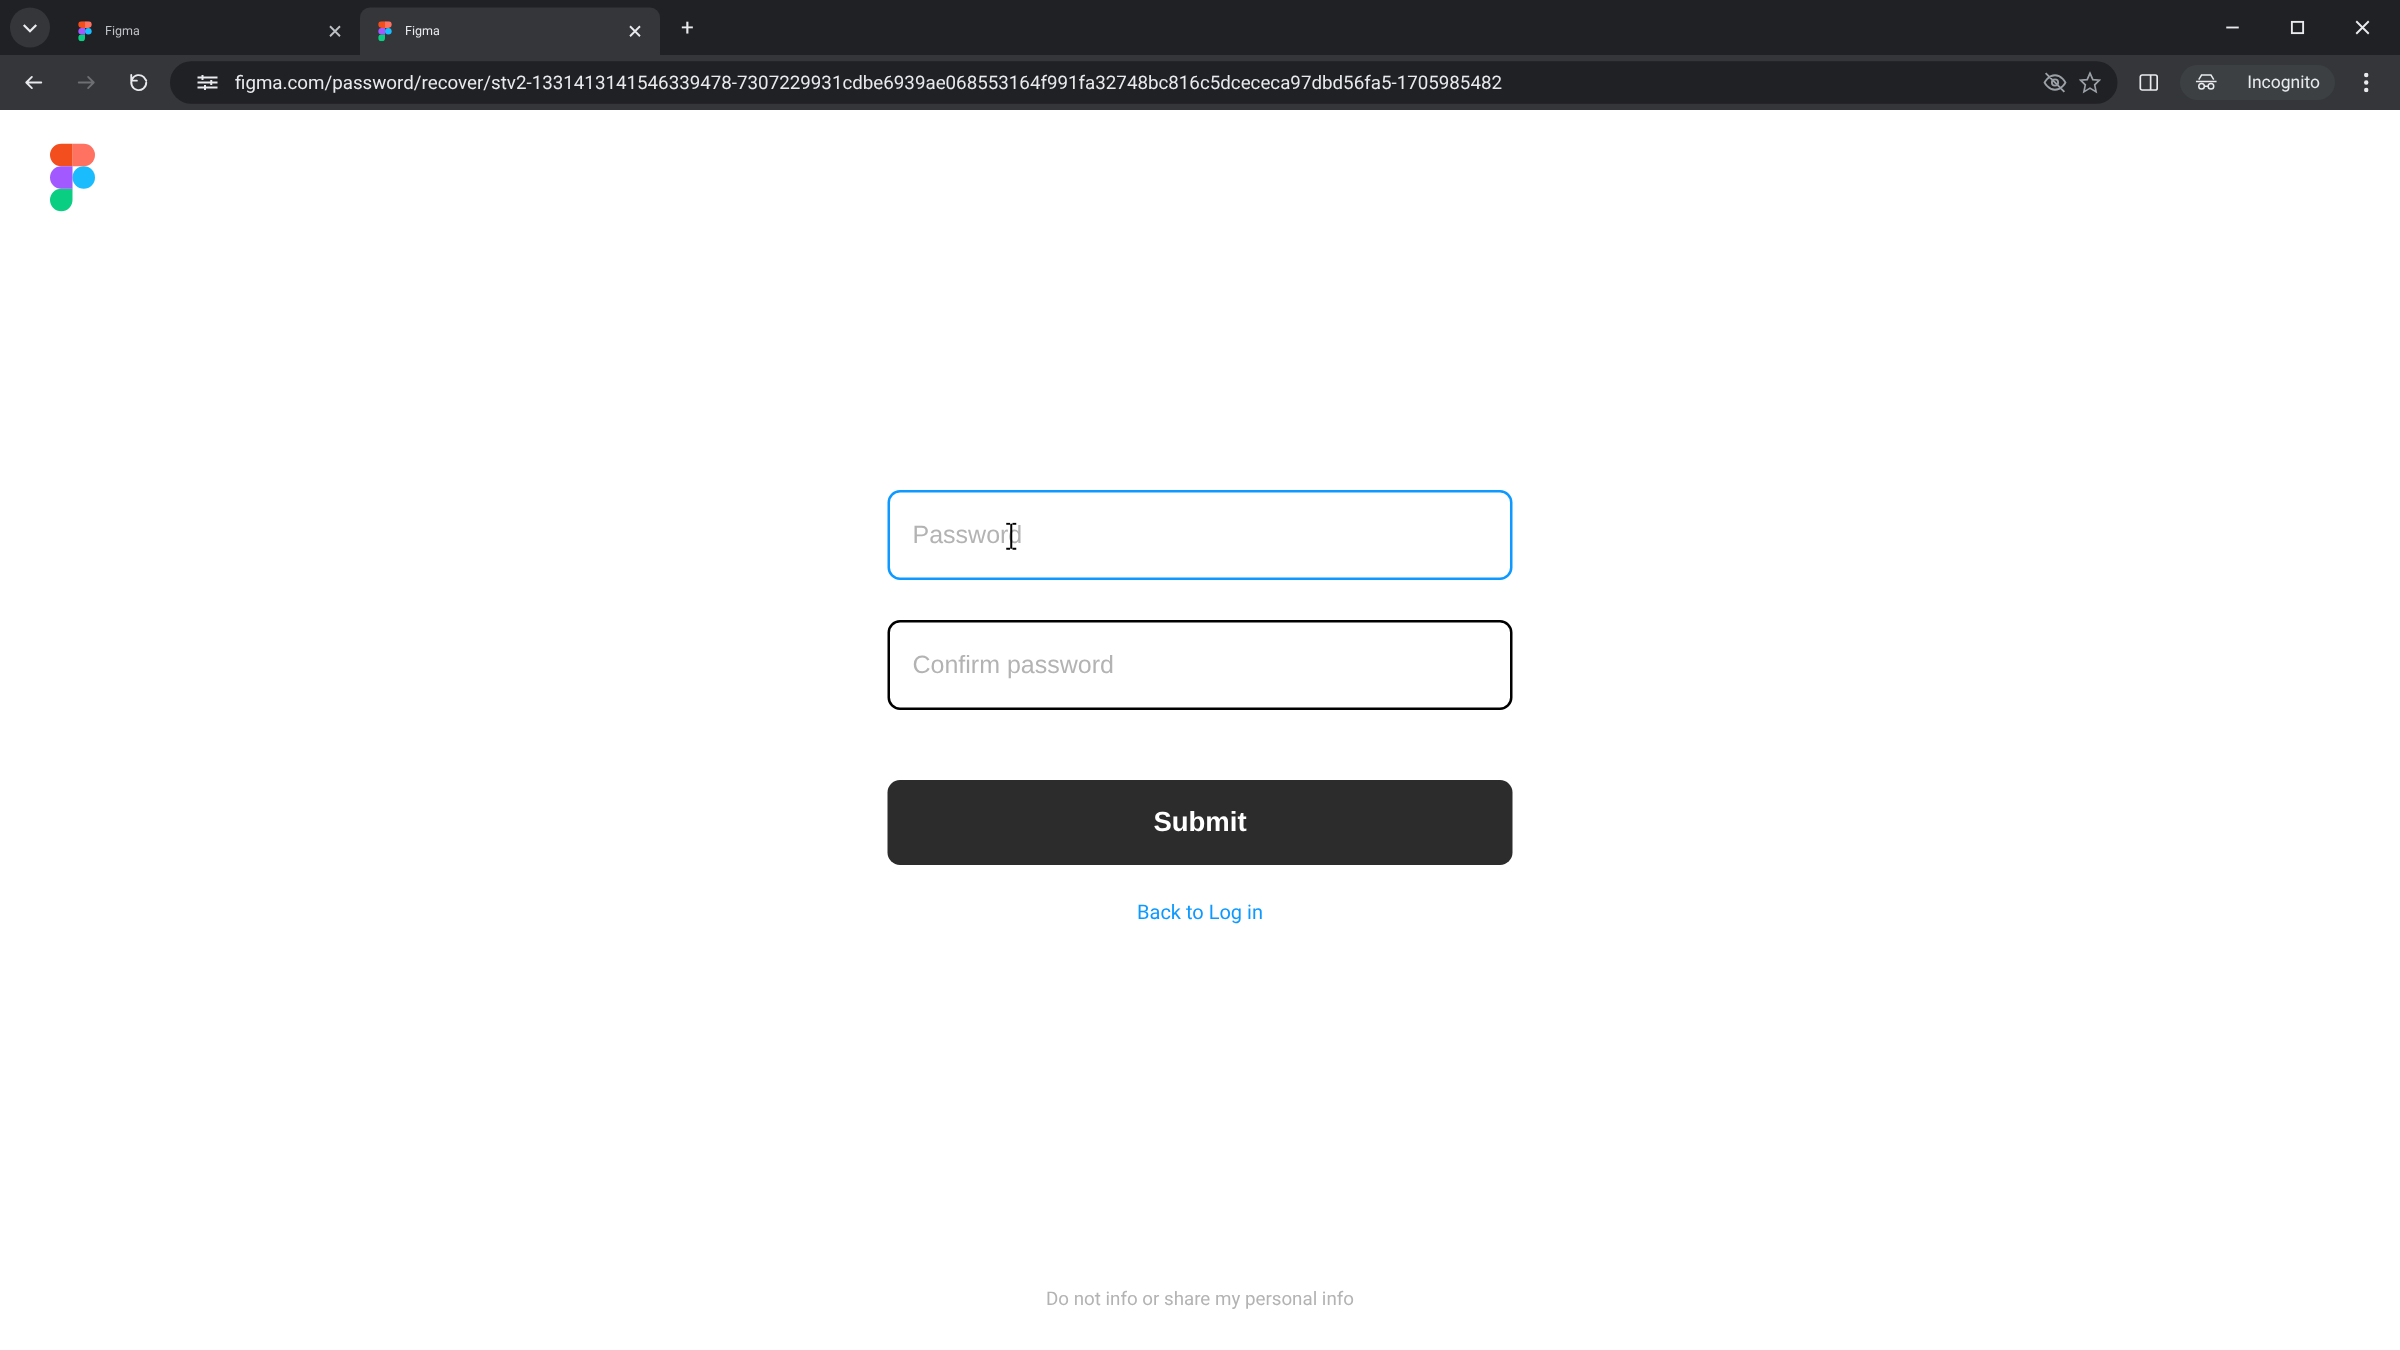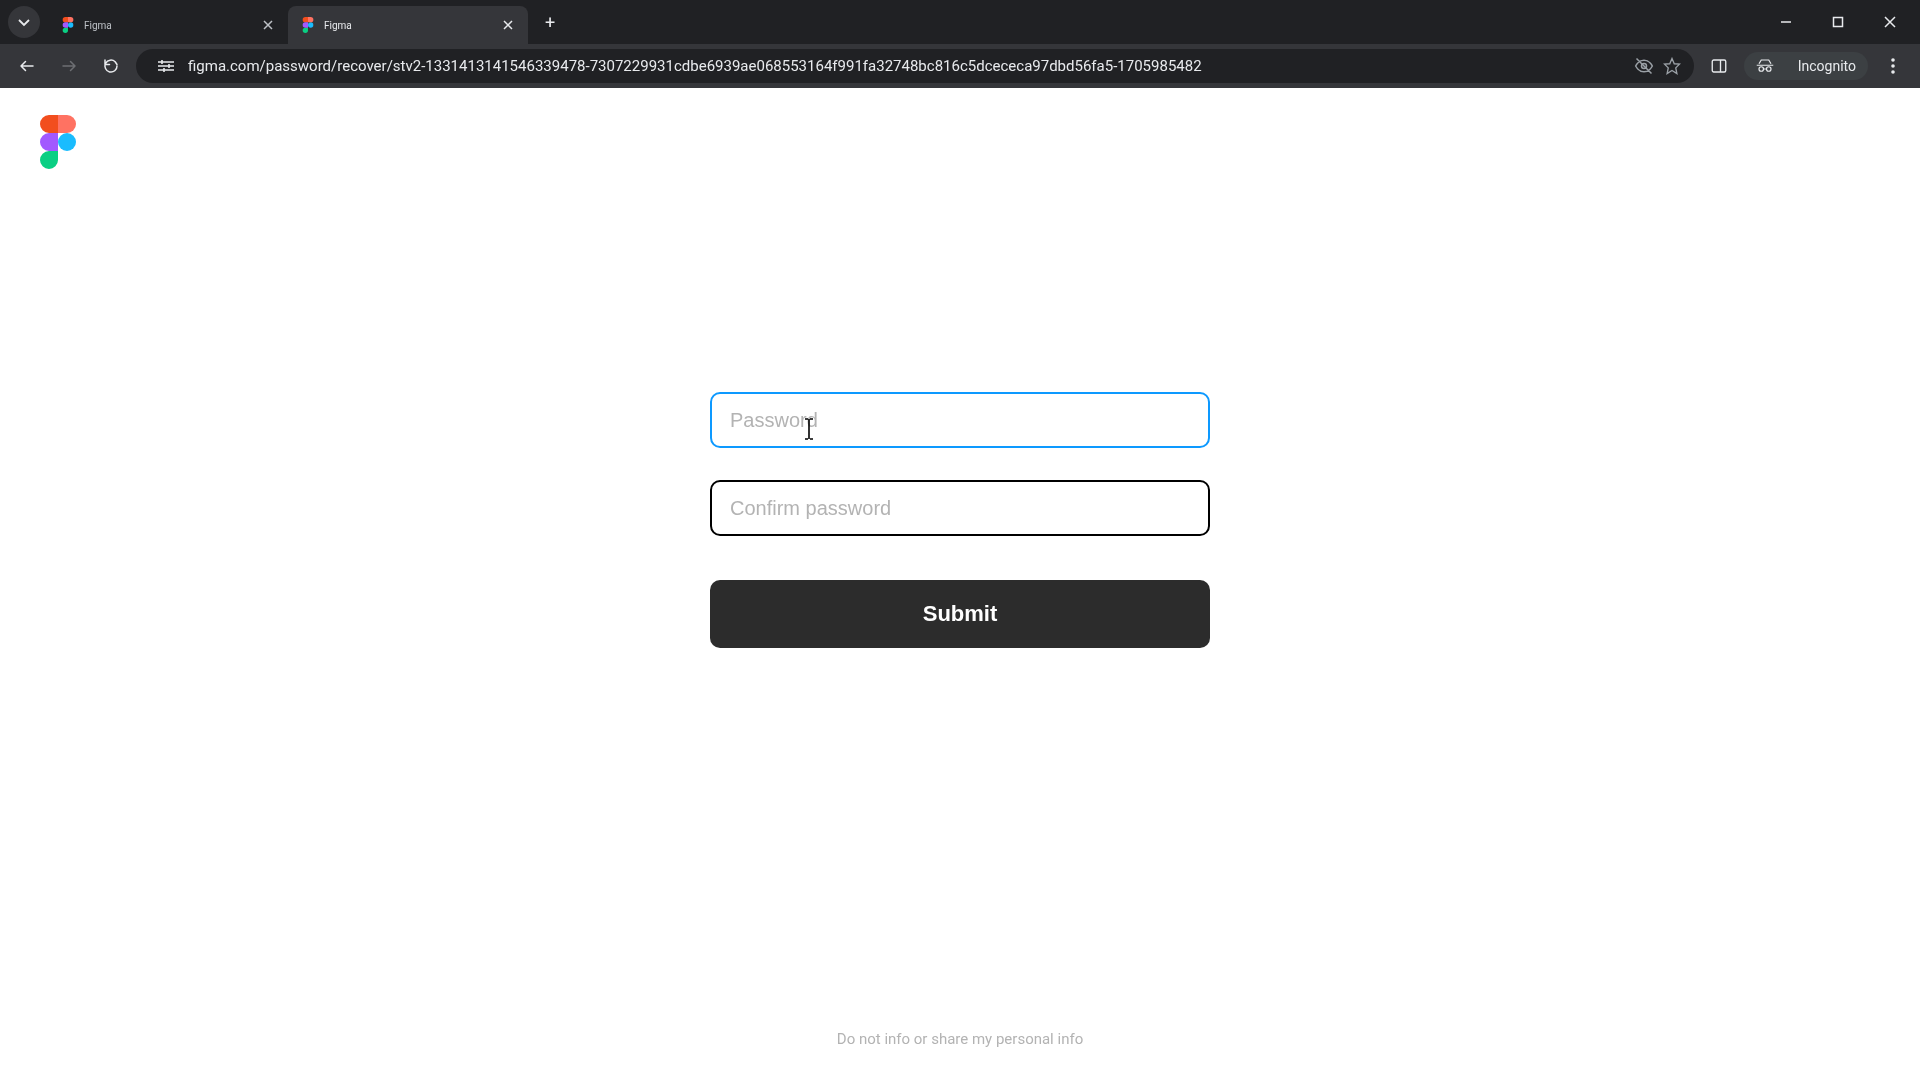--- a/index.html
+++ b/index.html
@@ -201,21 +201,21 @@
       display: block;
     }
     .form-container {
       position: absolute;
       left: 710px;
       top: 304px;
       width: 500px;
     }
     .form-input {
       width: 100%;
-      height: 56px;
+      height: 72px;
       border: 2px solid #000;
       border-radius: 10px;
       padding: 0 18px;
       font-size: 20px;
       color: #000;
       outline: none;
       margin-bottom: 32px;
     }
     .form-input::placeholder {
       color: #b3b3b3;
@@ -226,21 +226,21 @@
     .submit-btn {
       width: 100%;
       height: 68px;
       background: #2c2c2c;
       color: #fff;
       border: none;
       border-radius: 10px;
       font-size: 22px;
       font-weight: 700;
       cursor: pointer;
-      margin-top: 12px;
+      margin-top: 24px;
     }
     .back-link {
       display: block;
       text-align: center;
       margin-top: 28px;
       color: #0d99ff;
       font-size: 16px;
       text-decoration: none;
       cursor: pointer;
     }
@@ -410,20 +410,21 @@
       <path d="M19 0v19h9.5a9.5 9.5 0 1 0 0-19H19z" fill="#ff7262"></path>
       <path d="M0 9.5A9.5 9.5 0 0 0 9.5 19H19V0H9.5A9.5 9.5 0 0 0 0 9.5z" fill="#f24e1e"></path>
       <path d="M0 28.5A9.5 9.5 0 0 0 9.5 38H19V19H9.5A9.5 9.5 0 0 0 0 28.5z" fill="#a259ff"></path>
     </svg>
   </div>
 
   <div class="form-container">
     <input type="password" class="form-input focused" placeholder="Password" style="">
     <input type="password" class="form-input" placeholder="Confirm password" style="">
     <button class="submit-btn">Submit</button>
+    <a class="back-link">Back to Log in</a>
   </div>
 
   <a class="footer-link">Do not info or share my personal info</a>
 
 
   <svg class="text-cursor" viewBox="0 0 16 22">
     <path d="M4 1 H7 M9 1 H12 M8 1 V21 M4 21 H7 M9 21 H12" stroke="#000" stroke-width="1.6" fill="none"></path>
   </svg>
 </div>
 

